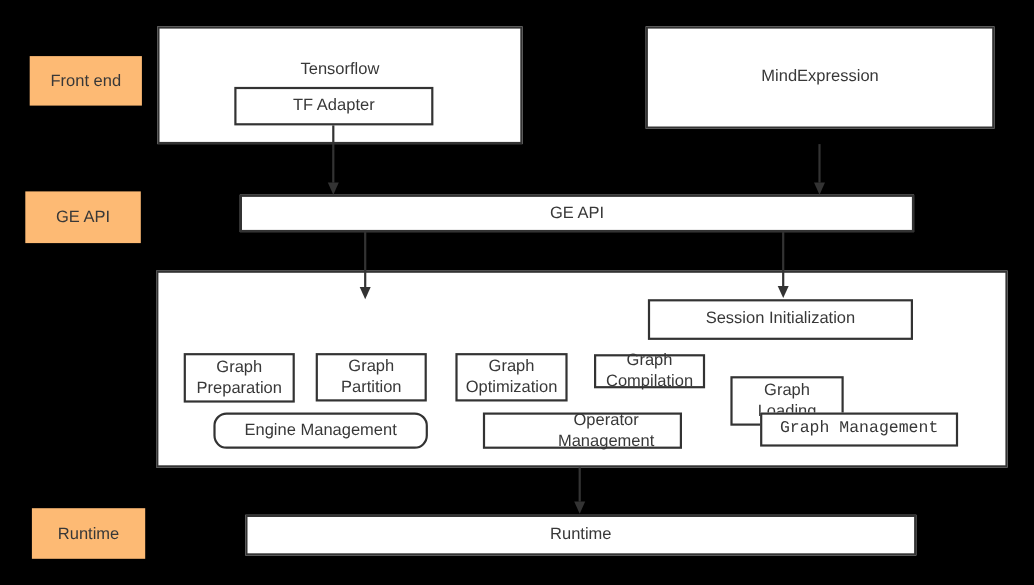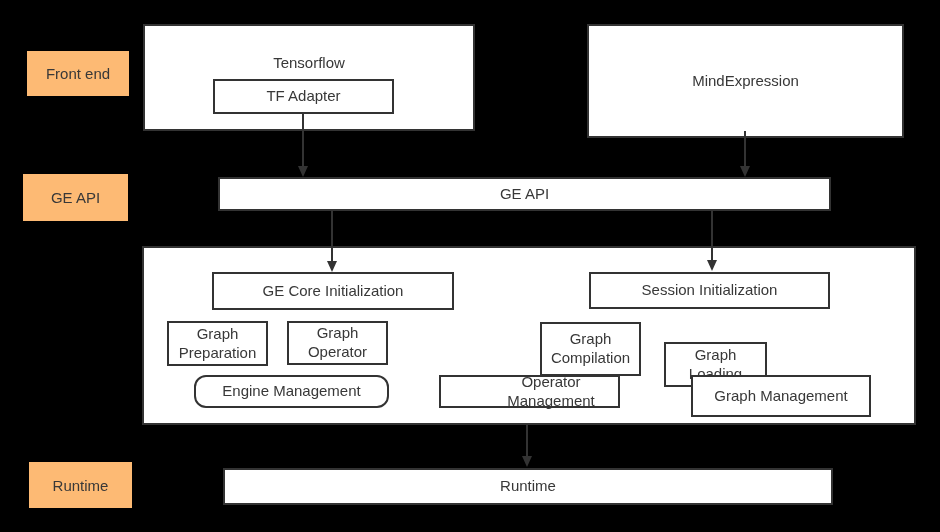--- a/index.html
+++ b/index.html
@@ -59,38 +59,38 @@
   
   #lbl-front-end { left: 27px;  top: 51px;  width: 102px; height: 45px; }
   #lbl-ge-api    { left: 23px;  top: 174px; width: 105px; height: 47px; }
   #lbl-ge-core   { left: 23px;  top: 322px; width: 105px; height: 46px; }
   #lbl-runtime   { left: 29px;  top: 462px; width: 103px; height: 46px; }
 
   
   #tensorflow-box     { left: 143px; top: 24px;  width: 332px; height: 107px; }
   #tensorflow-title   { left: 143px; top: 54px;  width: 332px; }
   #tf-adapter-box     { left: 213px; top: 79px;  width: 181px; height: 35px; }
-  #mindexpression-box { left: 587px; top: 24px;  width: 317px; height: 114px; }
+  #mindexpression-box { left: 587px; top: 24px;  width: 317px; height: 93px; }
 
   
   #ge-api-box { left: 218px; top: 177px; width: 613px; height: 34px; }
 
   
   #ge-core-box          { left: 142px; top: 246px; width: 774px; height: 179px; }
   #ge-core-init-box     { left: 212px; top: 272px; width: 242px; height: 38px; }
   #session-init-box     { left: 589px; top: 272px; width: 241px; height: 37px; text-align: center; }
   #stage-preparation    { left: 167px; top: 321px; width: 101px; height: 45px; }
   #stage-partition      { left: 287px; top: 321px; width: 101px; height: 44px; }
   #stage-optimization   { left: 414px; top: 321px; width: 102px; height: 44px; }
-  #stage-compilation    { left: 540px; top: 322px; width: 101px; height: 54px; }
+  #stage-compilation    { left: 540px; top: 322px; width: 101px; height: 31px; }
   #stage-loading        { left: 664px; top: 318px; width: 103px; height: 45px; margin-top: 24px; }
   #stage-execution      { left: 790px; top: 314px; width: 103px; height: 46px; }
   #mgmt-engine          { left: 194px; top: 375px; width: 195px; height: 33px; border-radius: 12px; }
   #mgmt-operator        { left: 439px; top: 375px; width: 181px; height: 33px; padding-left: 43px; }
-  #mgmt-graph           { left: 691px; top: 375px; width: 180px; height: 42px; }
+  #mgmt-graph           { left: 691px; top: 375px; width: 180px; height: 31px; font-family: Liberation Mono, monospace; }
 
   
   #runtime-box { left: 223px; top: 468px; width: 610px; height: 37px; }
 
   
   #arrow-tf-adapter   { left: 302px; top: 114px; height: 52px; }
   #arrow-mindexpr     { left: 744px; top: 131px; height: 35px; }
   #arrow-to-core-init { left: 331px; top: 211px; height: 50px; }
   #arrow-to-session   { left: 711px; top: 211px; height: 49px; }
   #arrow-to-runtime   { left: 526px; top: 425px; height: 31px; }
@@ -112,32 +112,32 @@
   <div class="box outer" id="mindexpression-box">
     <span>MindExpression</span>
   </div>
 
   <div class="box" id="ge-api-box">
     <span>GE API</span>
   </div>
 
   <div class="box outer" id="ge-core-box"></div>
 
-  <div class="box" id="ge-core-init-box">
-    <span>GE Core Initialization</span>
-  </div>
   <div class="box" id="session-init-box">
     <span>Session Initialization</span>
   </div>
 
   <div class="box" id="stage-preparation">
     <span>Graph Preparation</span>
   </div>
   <div class="box" id="stage-partition">
-    <span>Graph Operator</span>
+    <span>Graph Partition</span>
+  </div>
+  <div class="box" id="stage-optimization">
+    <span>Graph Optimization</span>
   </div>
   <div class="box" id="stage-compilation">
     <span>Graph Compilation</span>
   </div>
   <div class="box" id="stage-loading">
     <span>Graph Loading</span>
   </div>
 
   <div class="box" id="mgmt-engine">
     <span>Engine Management</span>

